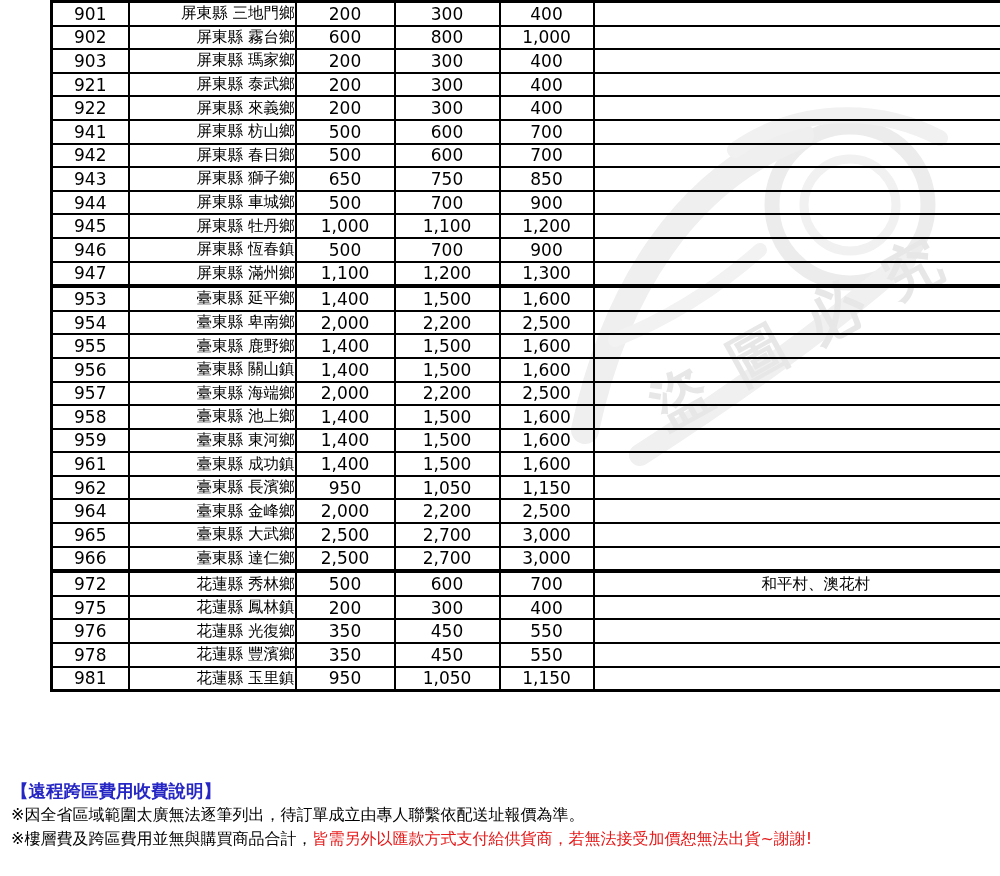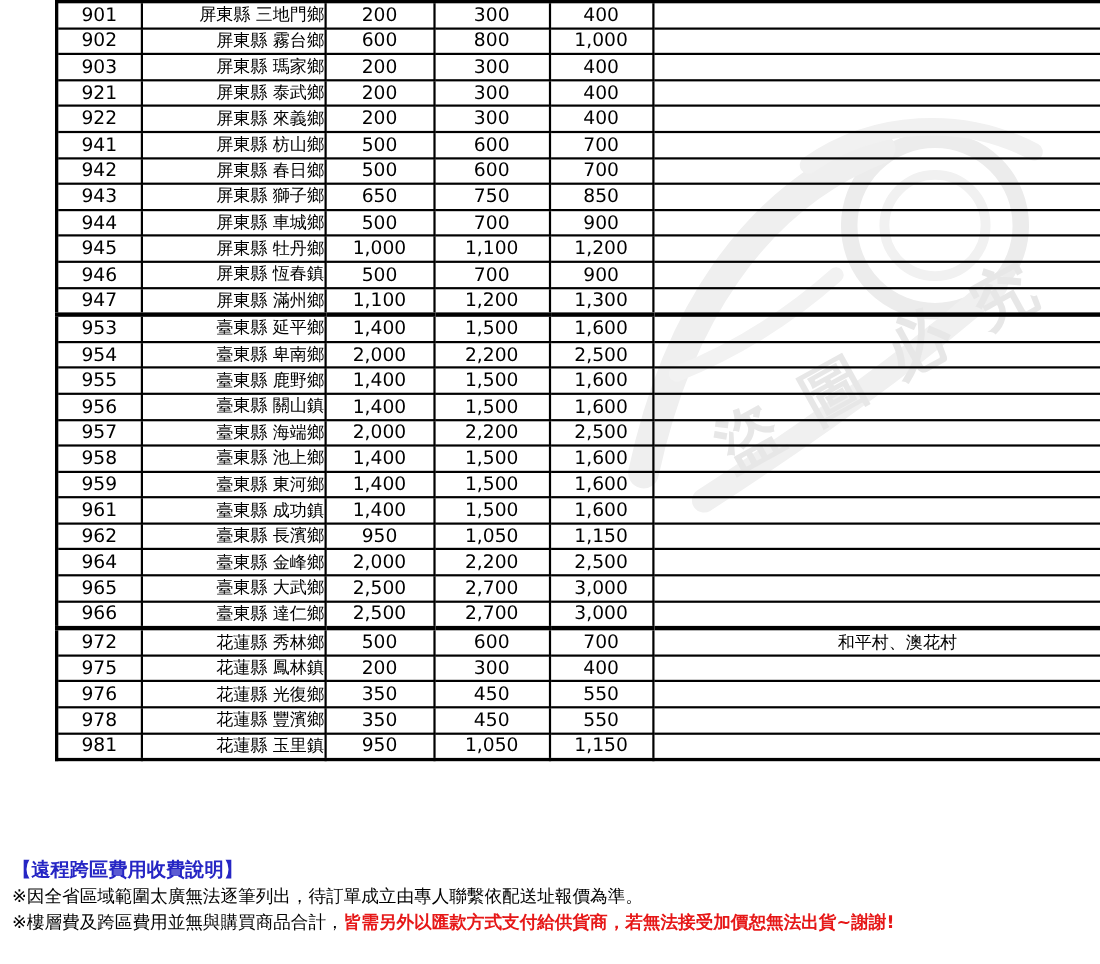--- a/index.html
+++ b/index.html
@@ -44,21 +44,21 @@
   td.td-area{text-align:right;font-size:15.5px;padding-left:7px;}
   td.td-fee{text-align:center;font-size:17px;}
   td.td-note{text-align:center;font-size:15.5px;padding-left:7px;}
 
   
   .footer{position:absolute;left:11px;top:779px;width:980px;z-index:1;}
   .footer-heading{
     color:var(--blue);font-size:17.5px;font-weight:700;line-height:24px;white-space:nowrap;
   }
   .footer-line{color:var(--ink);font-size:16px;line-height:24px;white-space:nowrap;}
-  .footer-line .red{color:var(--red);font-weight:700;text-align:right;}
+  .footer-line .red{color:var(--red);font-weight:400;text-align:right;}
 </style>
 </head>
 <body>
 
 <div class="page">
 
   <div class="watermark">
     <svg width="445" height="395" viewBox="0 0 445 395">
       <circle cx="295" cy="115" r="78" fill="none" stroke="#ececec" stroke-width="15"></circle>
       <circle cx="295" cy="115" r="46" fill="none" stroke="#f1f1f1" stroke-width="9"></circle>

